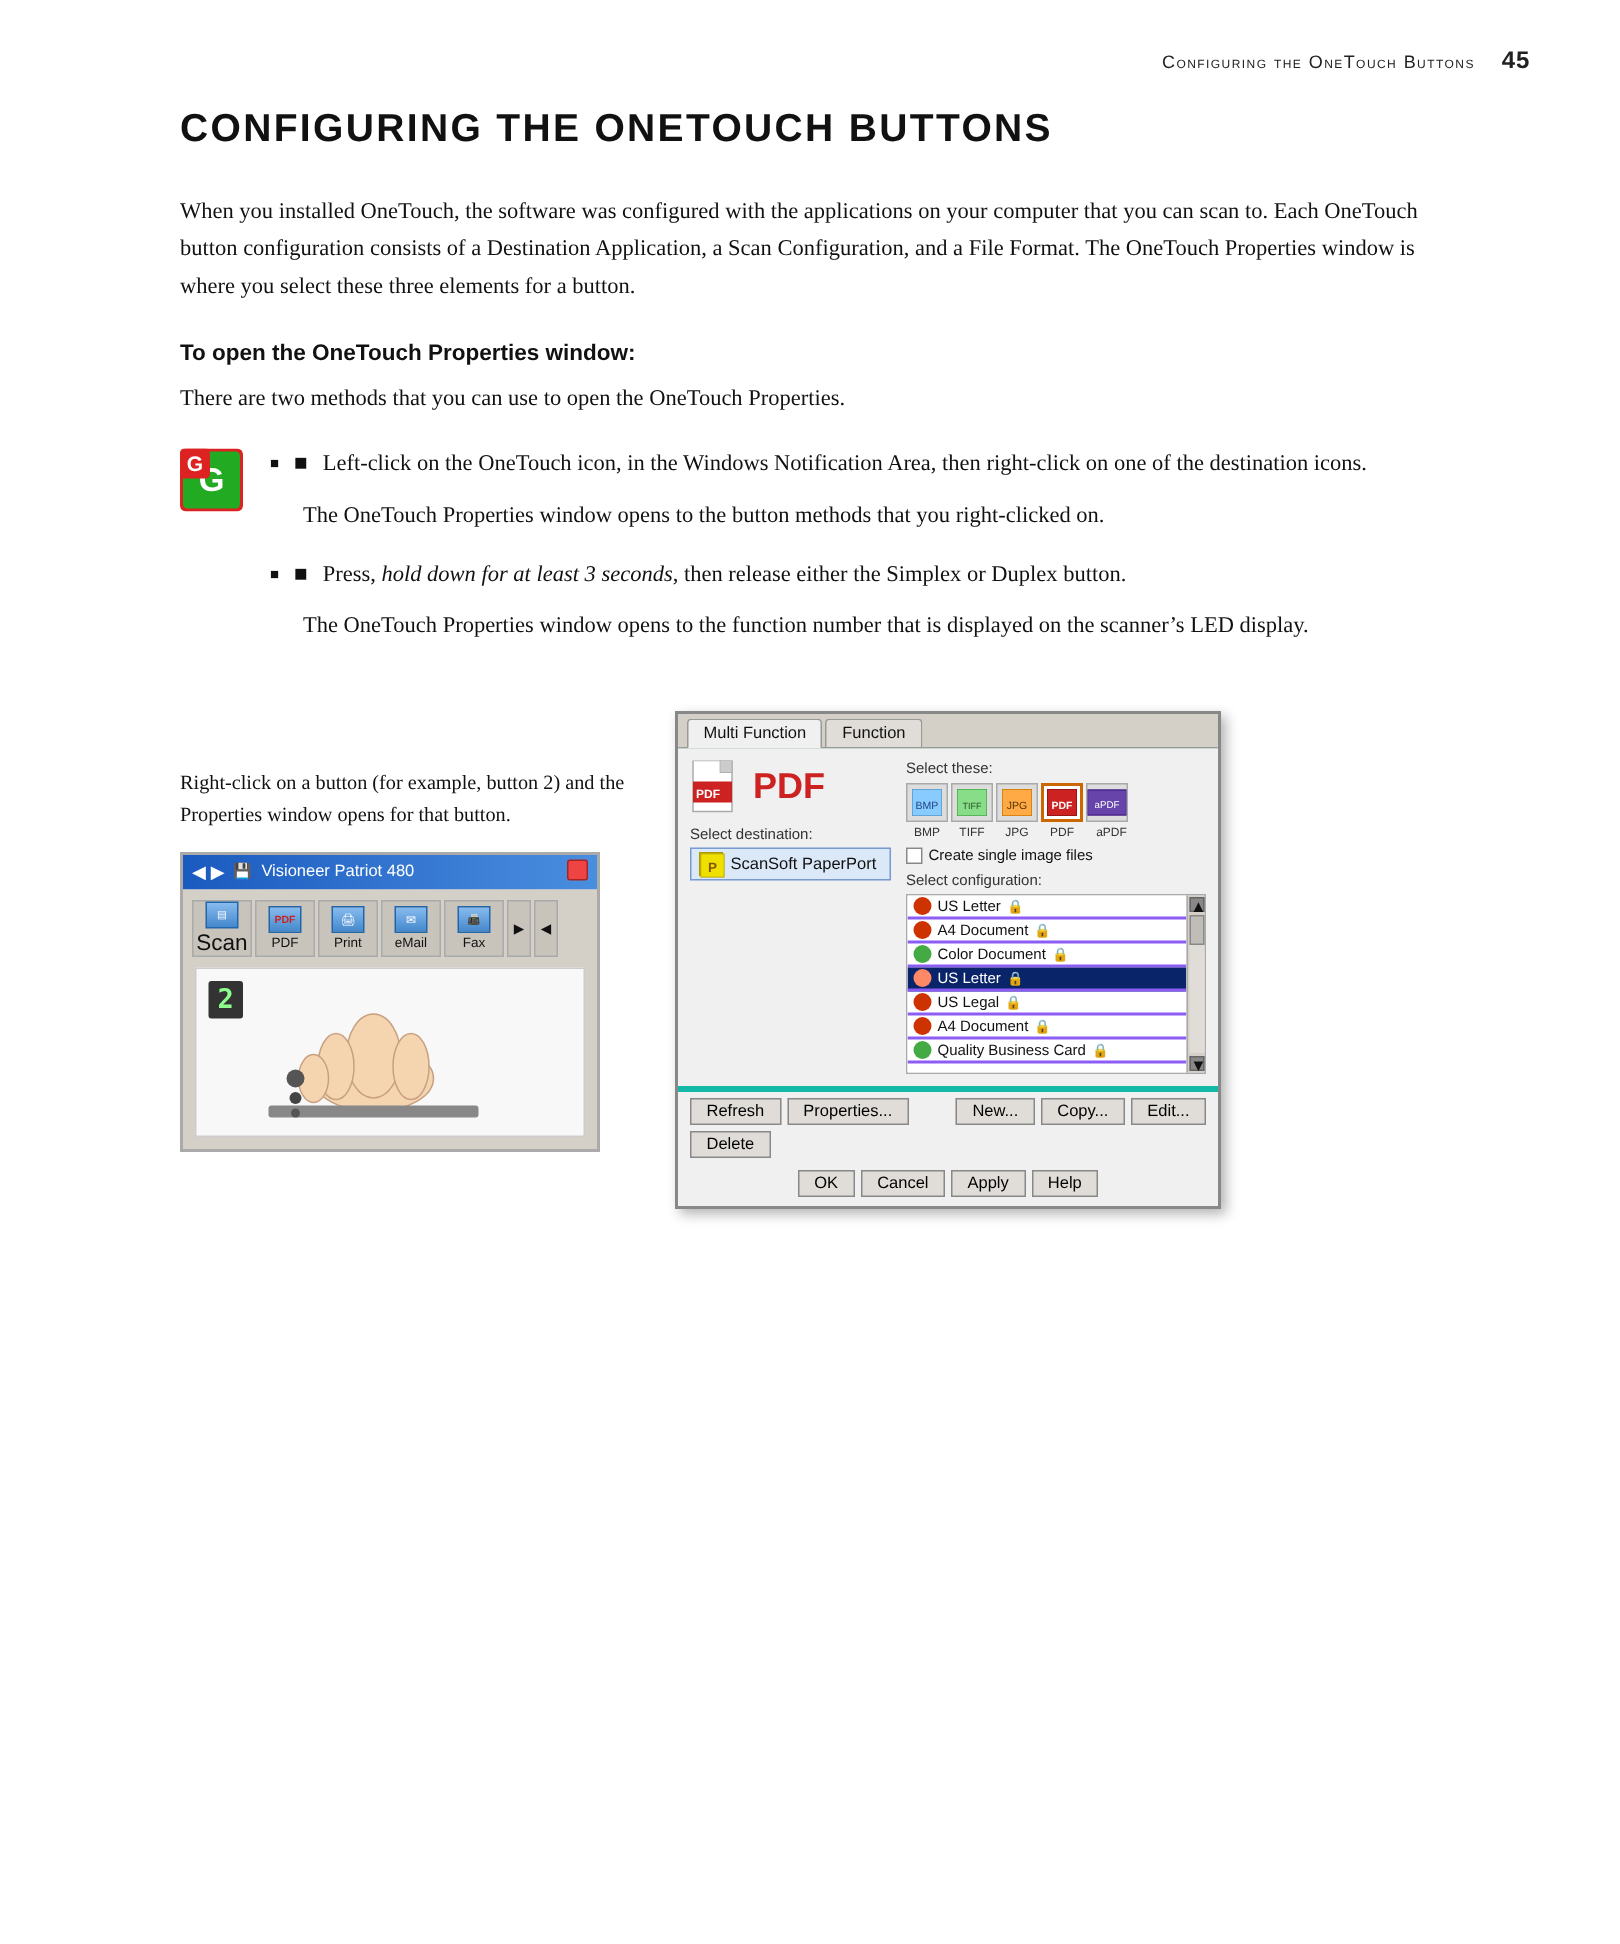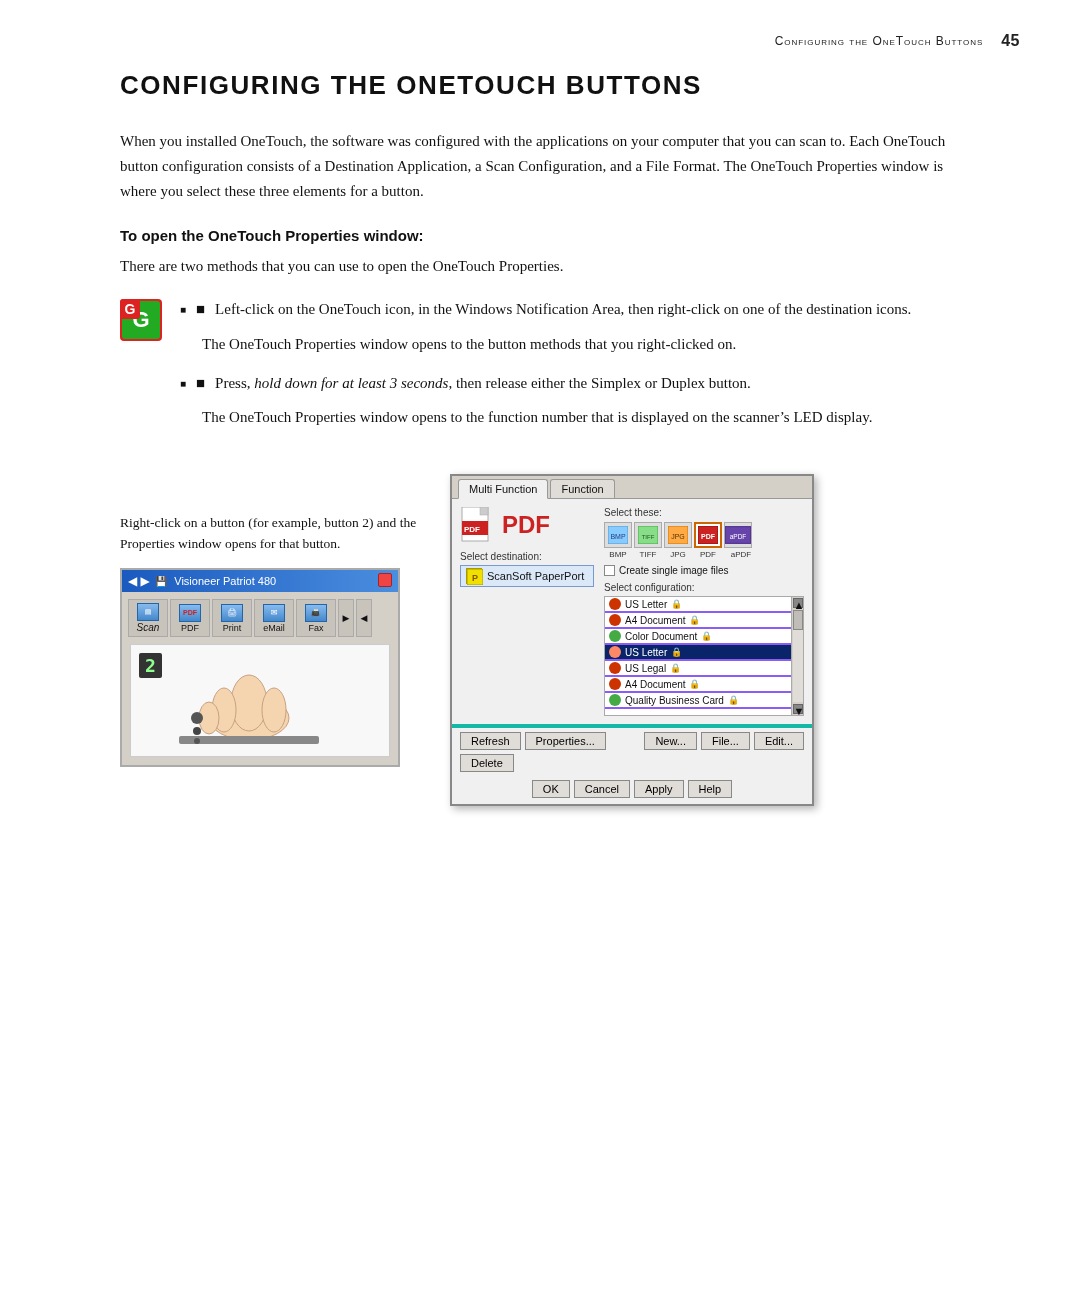--- a/index.html
+++ b/index.html
@@ -521,21 +521,21 @@
             <span class="title-btn title-close"></span>
           </div>
         </div>
         <div class="scanner-body">
           <div class="scanner-toolbar">
 
             <div class="scanner-btn">
               <div style="width:22px;height:18px;background:linear-gradient(#88bbee,#4488cc);border:1px solid #2266aa;margin-bottom:1px;display:flex;align-items:center;justify-content:center;">
                 <span style="color:white;font-size:7px;">▤</span>
               </div>
-              <span style="font-size:10px;font-style:italic;">Scan</span>
+              <span style="font-size:15px;">Scan</span>
             </div>
 
             <div class="scanner-btn">
               <div style="width:22px;height:18px;background:linear-gradient(#88bbee,#4488cc);border:1px solid #2266aa;margin-bottom:1px;display:flex;align-items:center;justify-content:center;">
                 <span style="color:#cc2222;font-size:7px;font-weight:bold;">PDF</span>
               </div>
               <span style="font-size:9px;">PDF</span>
             </div>
 
             <div class="scanner-btn">
@@ -740,21 +740,21 @@
             </div>
           </div>
         </div>
       </div>
 
       <div class="props-bottom-btns">
         <button class="dialog-btn">Refresh</button>
         <button class="dialog-btn">Properties...</button>
         <div style="flex:1;"></div>
         <button class="dialog-btn">New...</button>
-        <button class="dialog-btn">File...</button>
+        <button class="dialog-btn">Copy...</button>
         <button class="dialog-btn">Edit...</button>
         <button class="dialog-btn">Delete</button>
       </div>
 
       <div class="props-ok-row">
         <button class="dialog-btn">OK</button>
         <button class="dialog-btn">Cancel</button>
         <button class="dialog-btn">Apply</button>
         <button class="dialog-btn">Help</button>
       </div>

